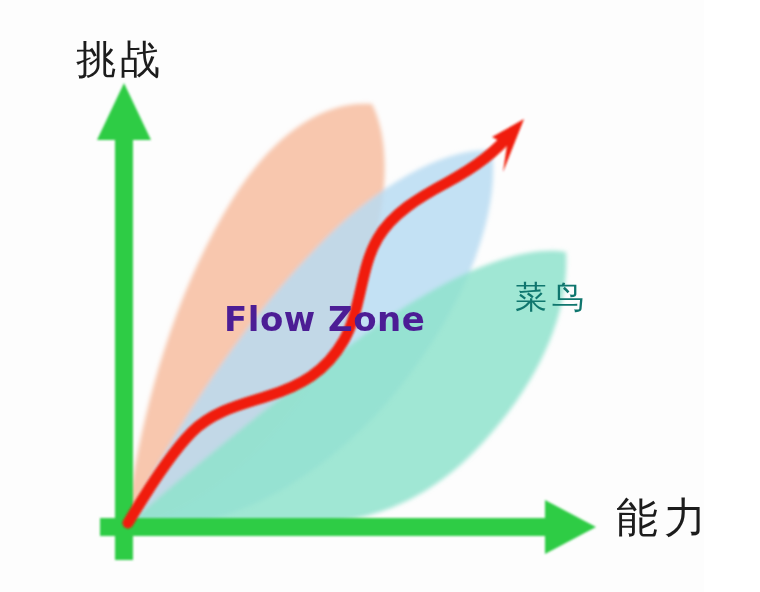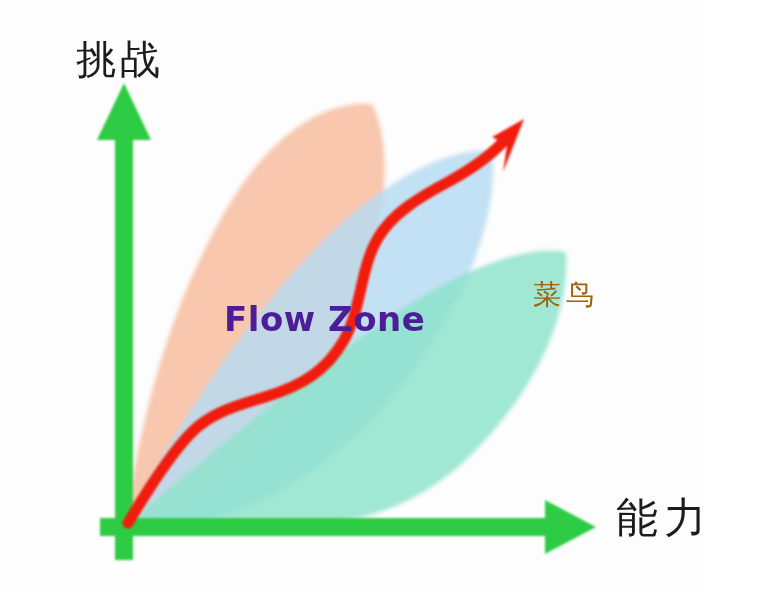--- a/index.html
+++ b/index.html
@@ -61,26 +61,26 @@
   #label-flowzone {
     left: 224px;
     top: 299px;
     font-family: "DejaVu Sans", "Liberation Sans", sans-serif;
     font-size: 34px;
     font-weight: 700;
     color: #4c1d95;
     letter-spacing: 0.5px;
   }
   #label-newbie {
-    left: 533px;
+    left: 515px;
     top: 276px;
     font-family: "DejaVu Sans", "Liberation Sans", sans-serif;
-    font-size: 28px;
+    font-size: 32px;
     letter-spacing: 5px;
-    color: #a16207;
+    color: #0f766e;
     font-weight: 500;
   }
 </style>
 </head>
 <body>
 
 <div id="stage">
 
   <svg id="canvas-svg" viewBox="0 0 760 592" xmlns="http://www.w3.org/2000/svg">
 

